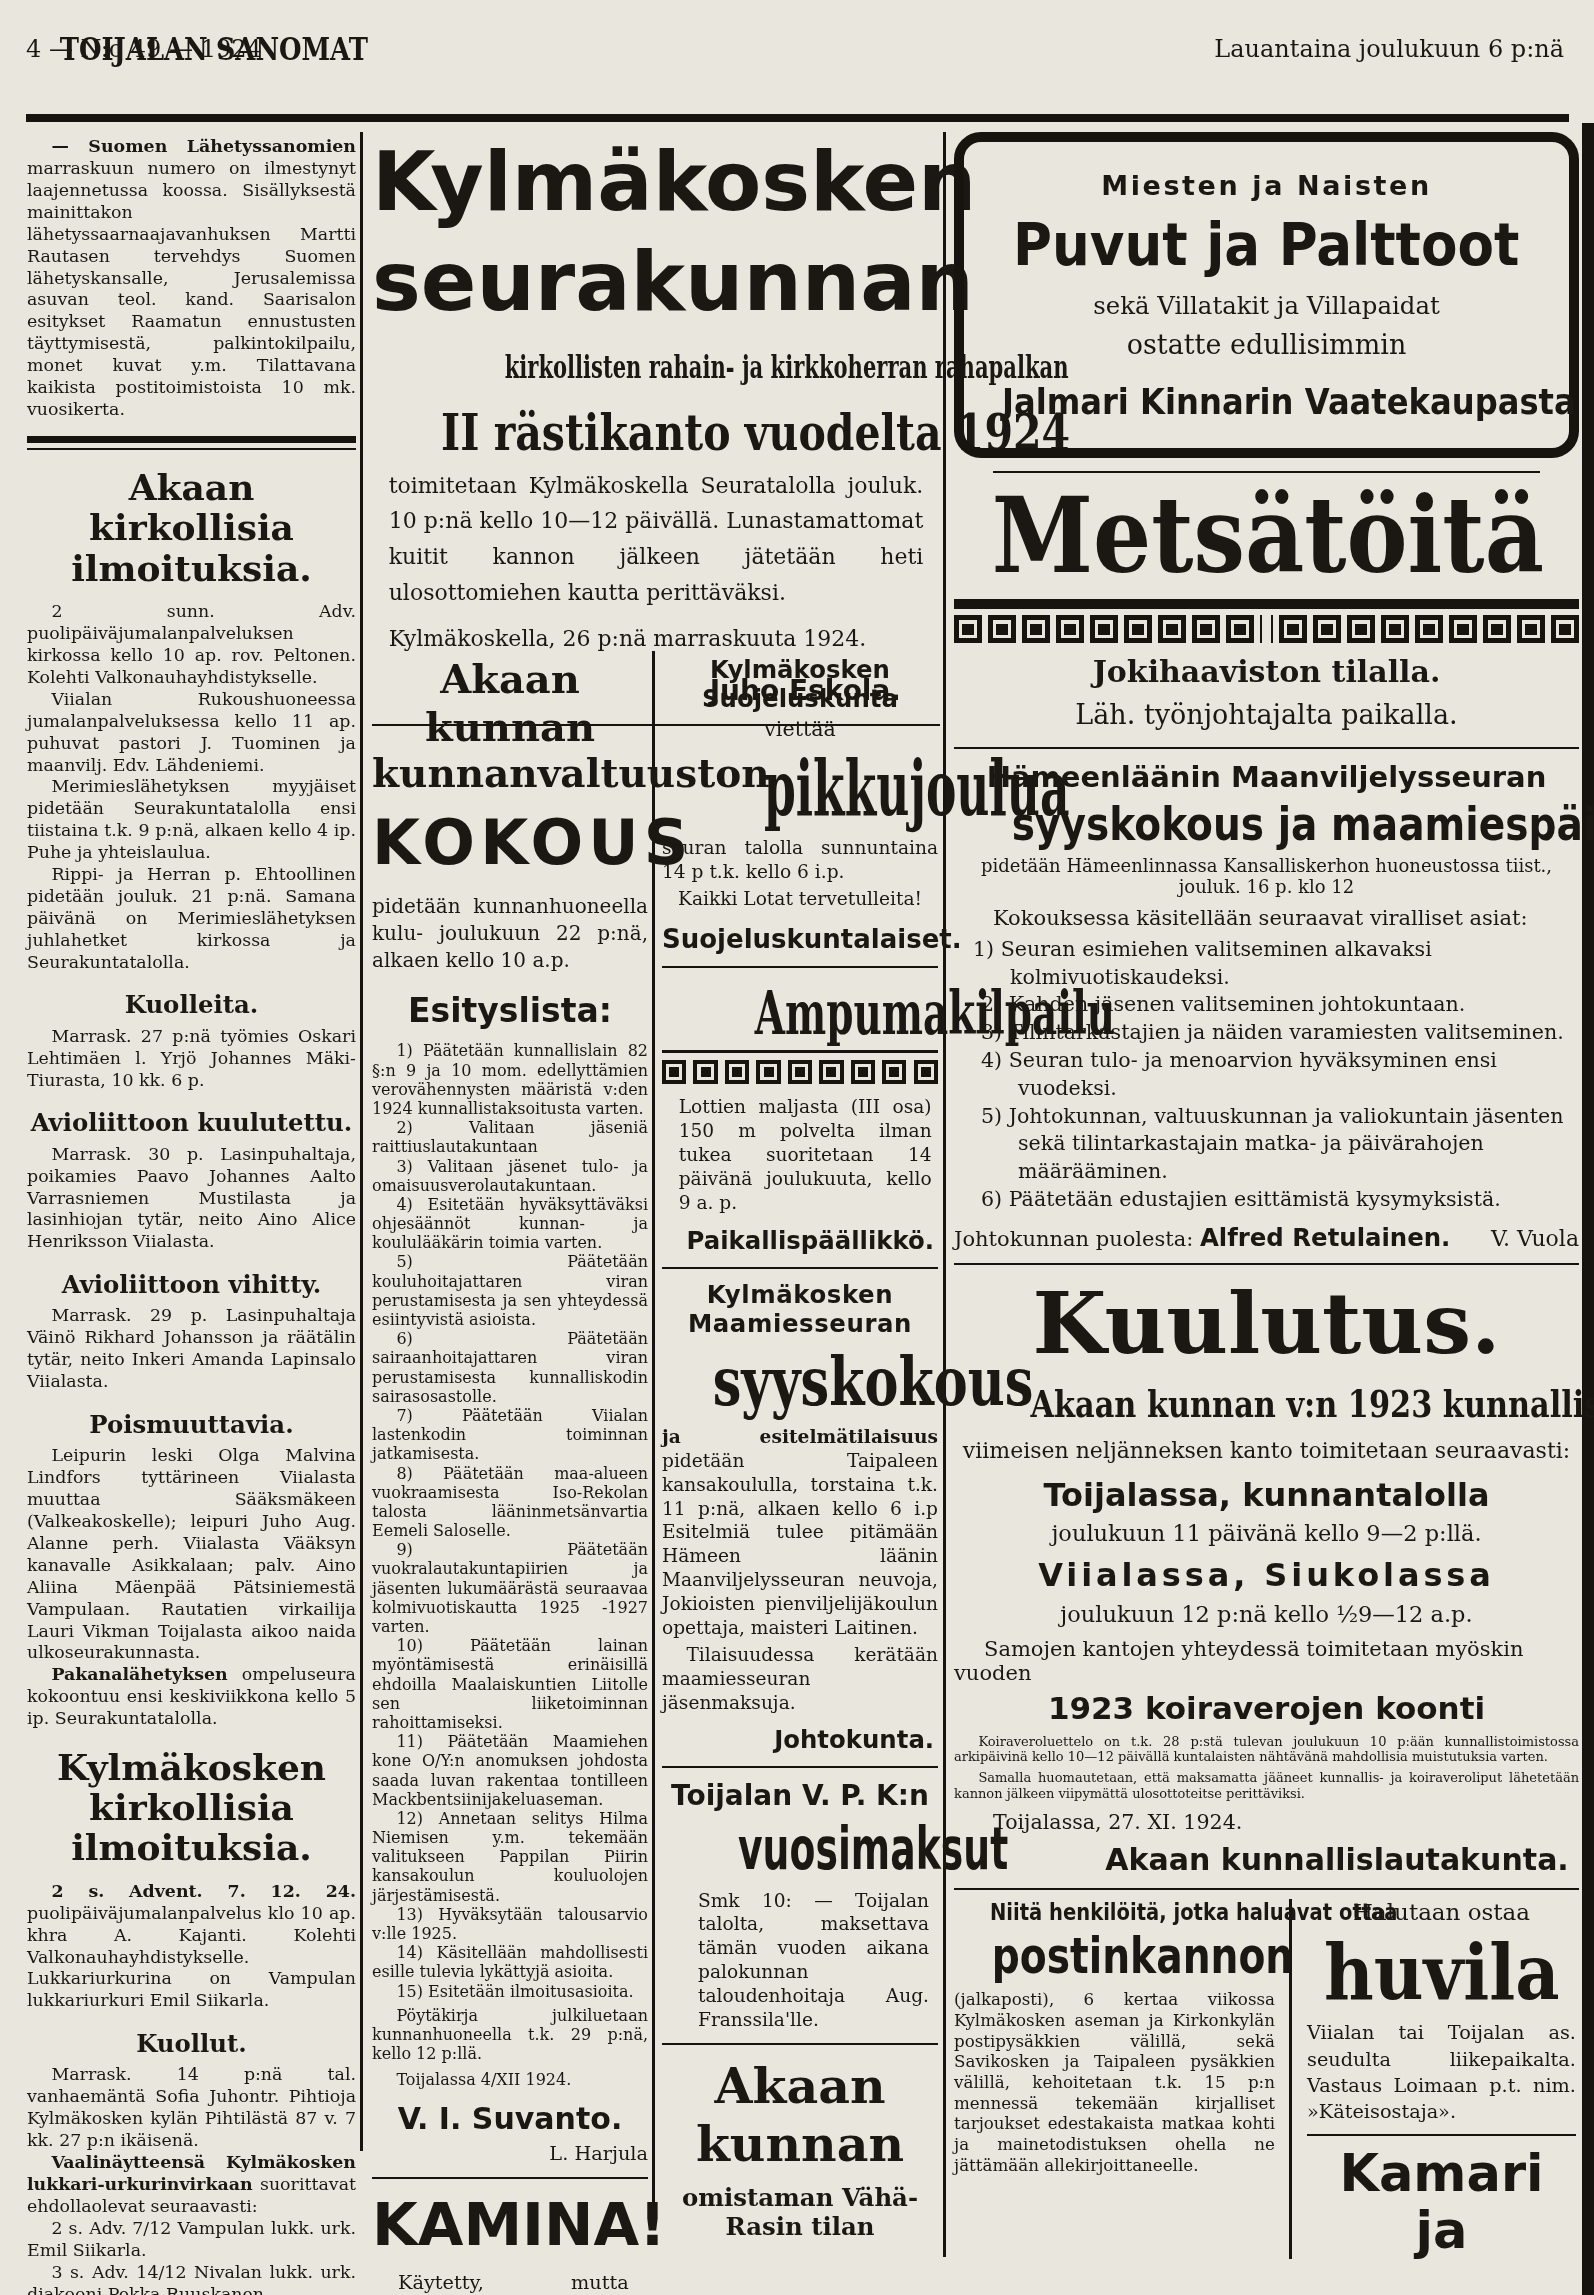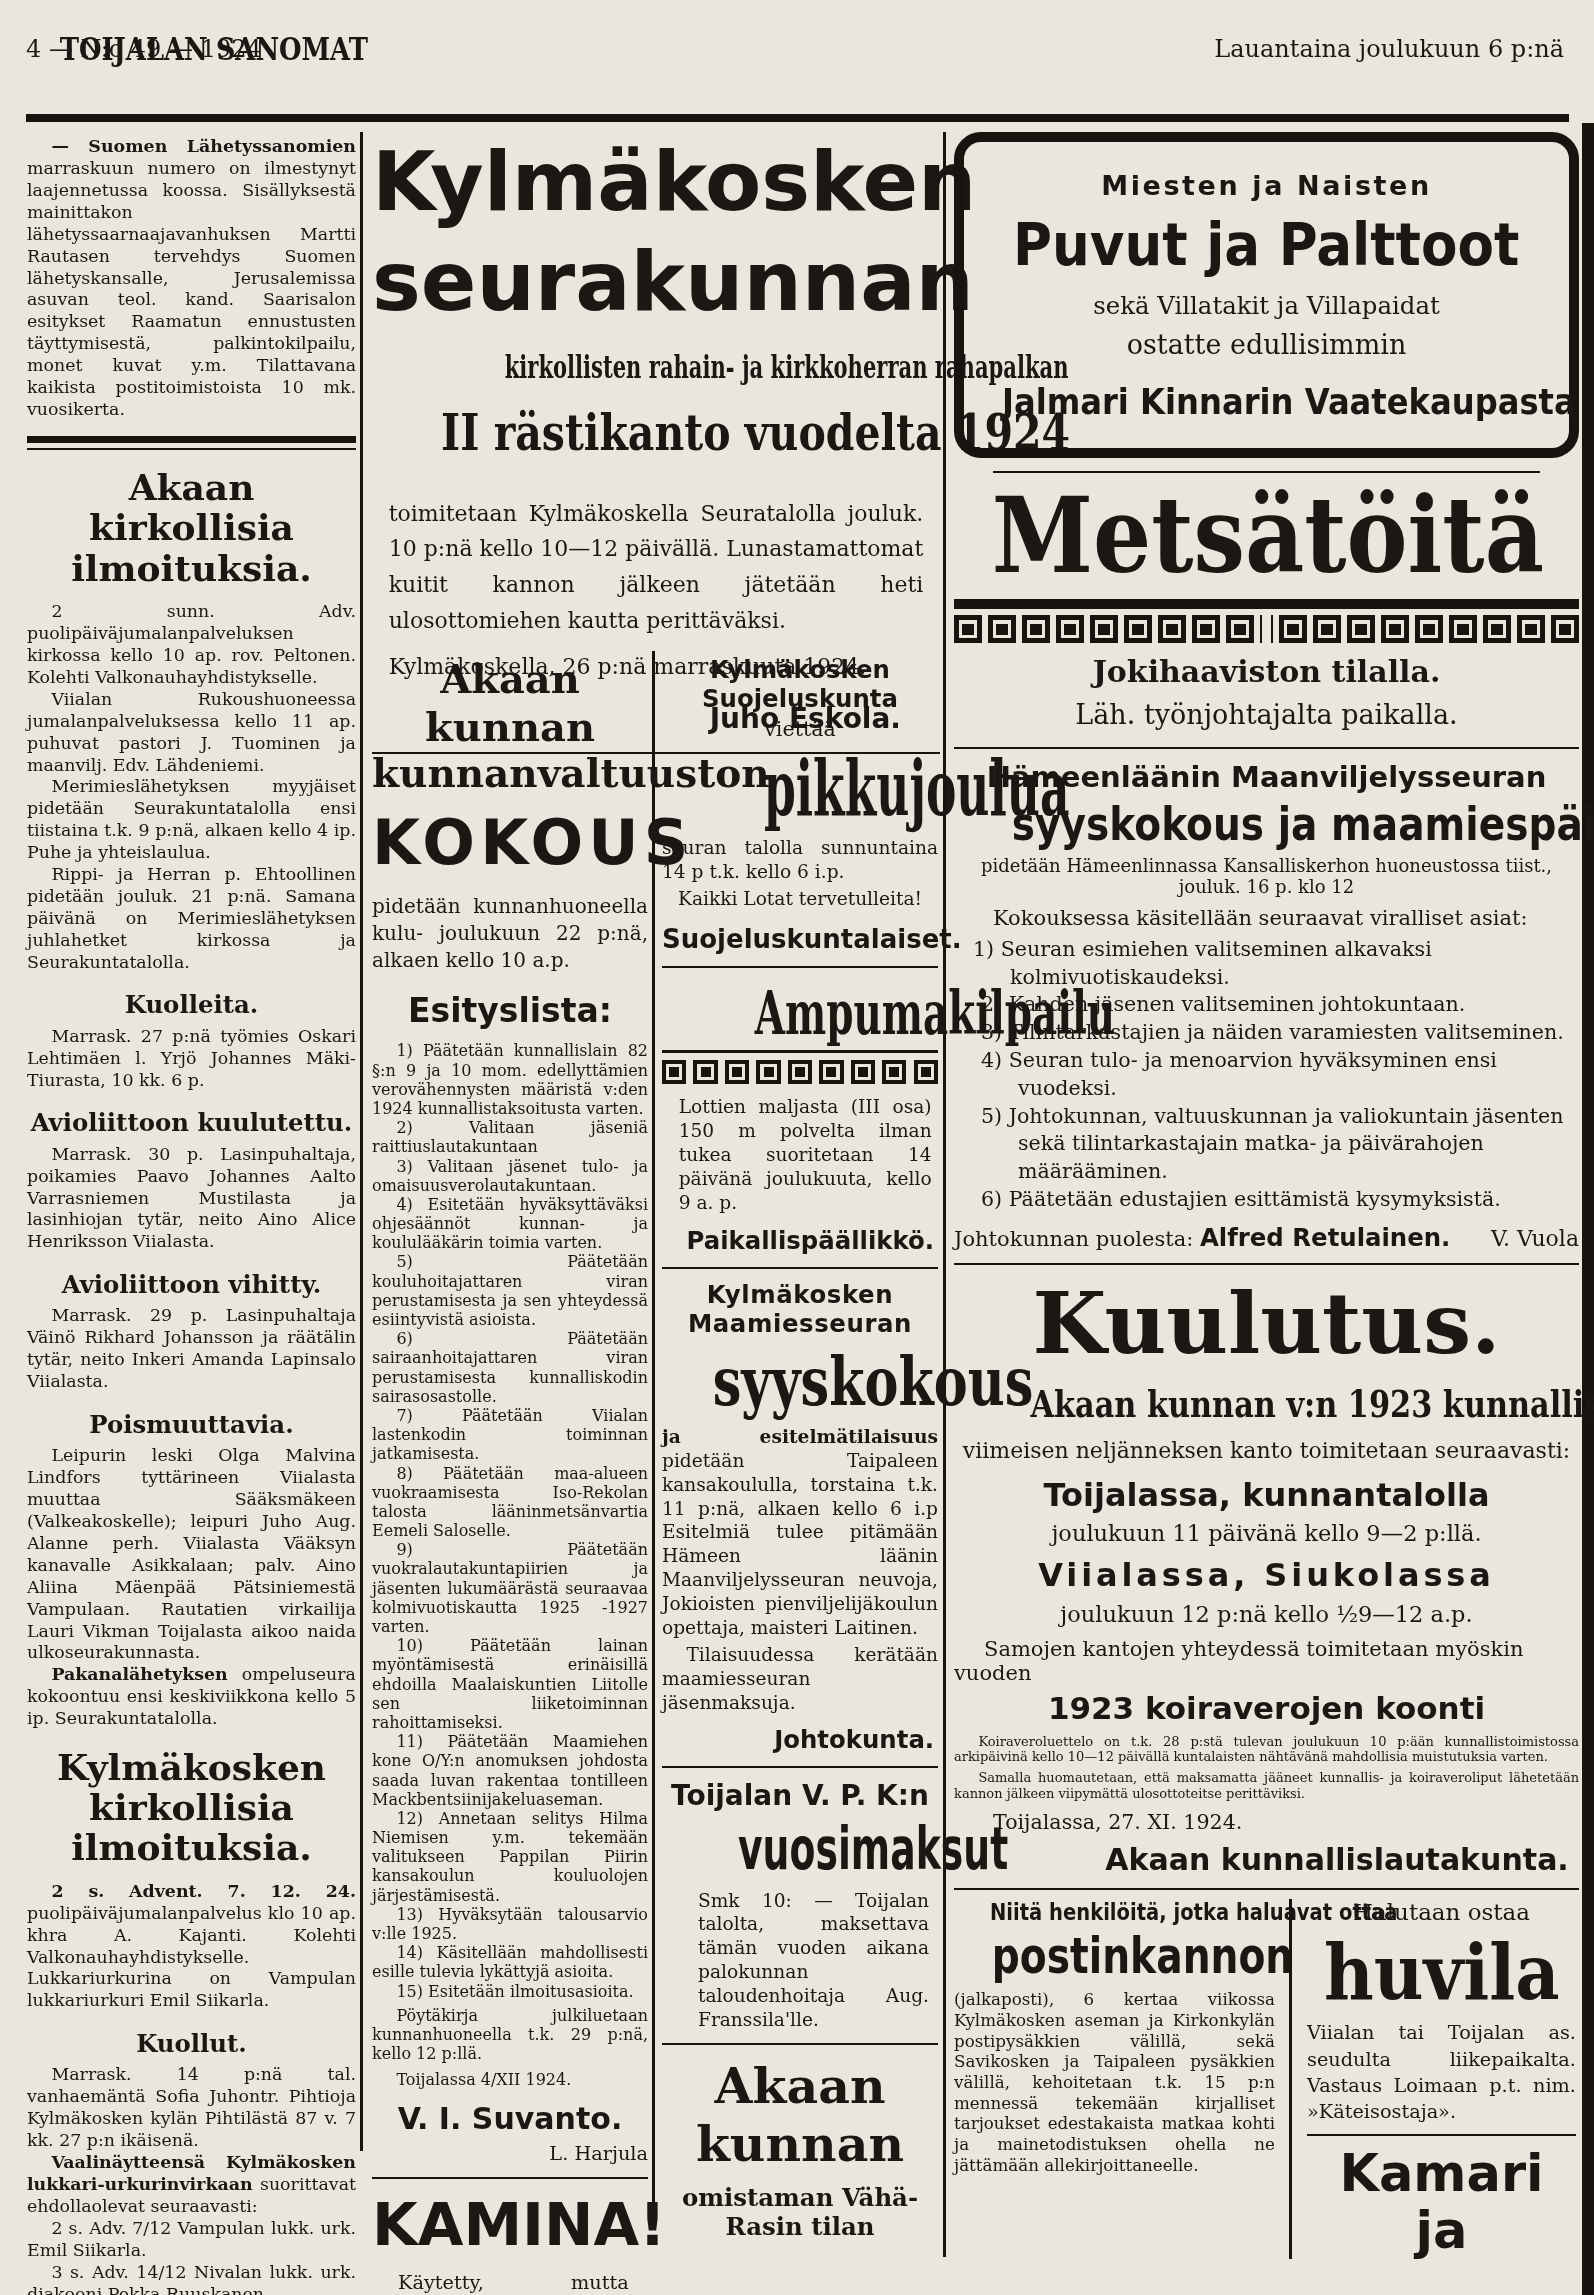--- a/index.html
+++ b/index.html
@@ -48,21 +48,21 @@
   .bk { font-size:13px; line-height:1.2; }
   .bs { font-size:16.7px; line-height:1.24; }
 
   .h-news { font-size:36px; font-weight:bold; text-align:center; line-height:1.12; margin:16.7px 0 13px; }
   .h-sub { font-size:24.4px; font-weight:bold; text-align:center; margin:16.7px 0 6.4px; }
 
   
   .t1 { font-size:82px; line-height:1.22; font-weight:bold; text-align:center; font-family:"DejaVu Sans",sans-serif; }
   .t2 { font-size:31px; font-weight:bold; margin-top:16.7px; }
   .t3 { font-size:50px; font-weight:bold; margin-top:18px; }
-  .tb { font-size:22px; line-height:1.62; margin-top:34px; }
+  .tb { font-size:22px; line-height:1.62; margin-top:6px; }
 
   
   .sqrow { display:flex; align-items:center; justify-content:space-between; margin:6.4px 0; }
   .sq { width:28px; height:28px; border:5.1px solid #17130f; box-sizing:border-box; position:relative; flex:none; }
   .sq::after { content:""; position:absolute; inset:3.2px; background:#17130f; }
   .sq.s { width:24.4px; height:24.4px; border-width:4.5px; }
   .sepbars { width:9px; height:28px; border-left:2.6px solid #17130f; border-right:2.6px solid #17130f; flex:none; }
 
   .puvutbox { border:10.3px solid #17130f; border-radius:27px; padding:28px 13px 26px; }
   .sigline { display:flex; justify-content:space-between; align-items:baseline; }

